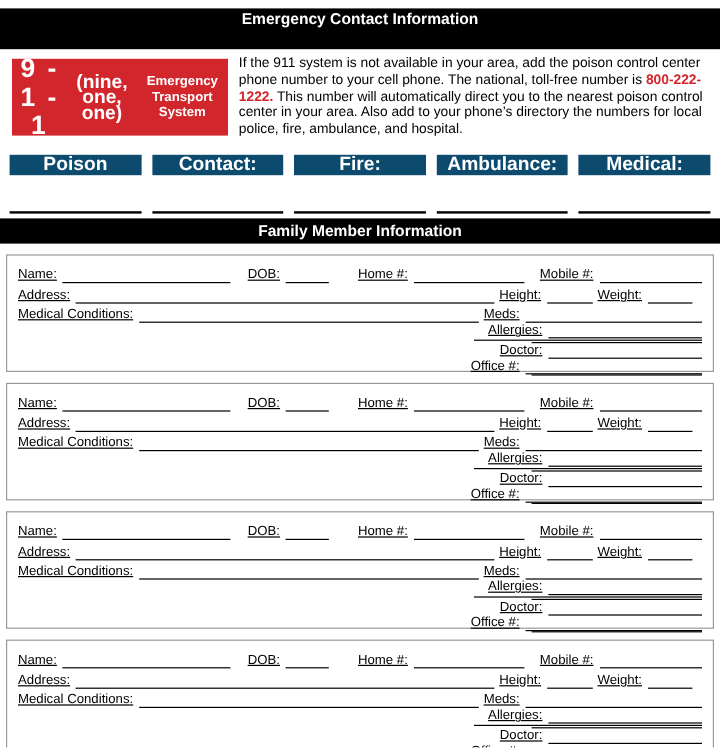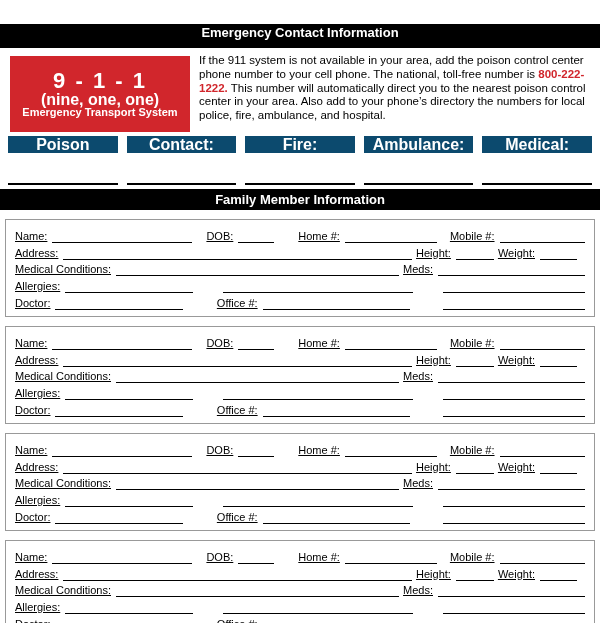--- a/index.html
+++ b/index.html
@@ -8,28 +8,28 @@
     background:#fff;
     font-family:"Liberation Sans", sans-serif;
     color:#000;
     overflow:hidden;
   }
   .black-bar {
     background:#000; color:#fff;
     font-weight:bold; font-size:13px;
     text-align:center;
   }
-  .top-bar { margin-top:24px; height:24px; line-height:18px; }
+  .top-bar { margin-top:7px; height:34px; line-height:18px; }
   .family-bar { margin-top:4px; height:21px; line-height:21px; }
 
   .intro { display:flex; margin:8px 10px 0 10px; gap:9px; height:68px; }
   .red-box {
-    width:180px; height:76px; flex:0 0 180px;
+    width:180px; height:64px; flex:0 0 180px;
     background:#d1262c; color:#fff;
-    display:flex; flex-direction:column; justify-content:center; align-items:center;
+    display:flex; flex-direction:row; justify-content:center; align-items:center;
     text-align:center; font-weight:bold;
   }
   .red-box .code { font-size:22px; letter-spacing:2px; line-height:24px; }
   .red-box .words { font-size:16px; line-height:13px; }
   .red-box .caption { font-size:11px; line-height:13px; }
   .intro-text {
     flex:1; font-size:11.5px; line-height:13.8px; margin-top:-2px;
   }
   .intro-text .phone { color:#d1262c; font-weight:bold; }
 
@@ -59,21 +59,21 @@
   .line {
     display:inline-block; border-bottom:1px solid #000; height:12px;
   }
   .w140 { width:140px; margin-right:14px; }
   .w36  { width:36px;  margin-right:24px; }
   .w92  { width:92px;  margin-right:13px; }
   .flex1 { flex:1; }
   .w38 { width:38px; }
   .w37 { width:37px; margin-right:8px; }
   .w147 { width:147px; }
-  .between { justify-content:space-between; }
+  .between { justify-content:space-between;flex-direction:column; }
   .seg { display:flex; align-items:flex-end; }
   .w128 { width:128px; }
   .w190 { width:190px; }
   .w142 { width:142px; }
   .ml4 { margin-left:4px; }
 </style>
 </head>
 <body>
 
 <div class="black-bar top-bar">Emergency Contact Information</div>

